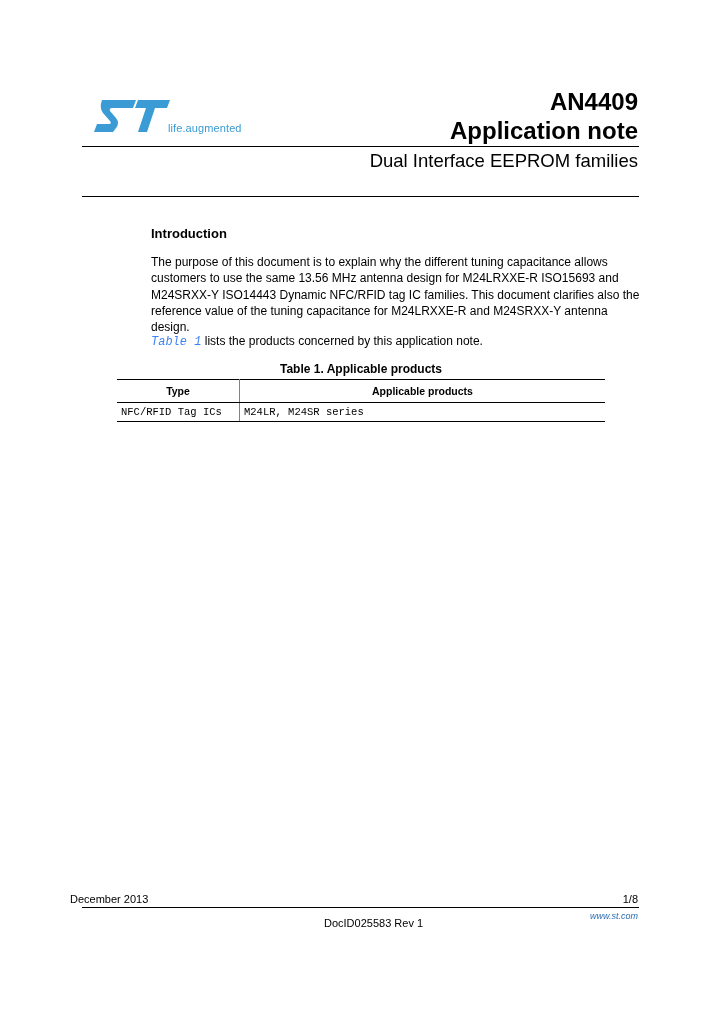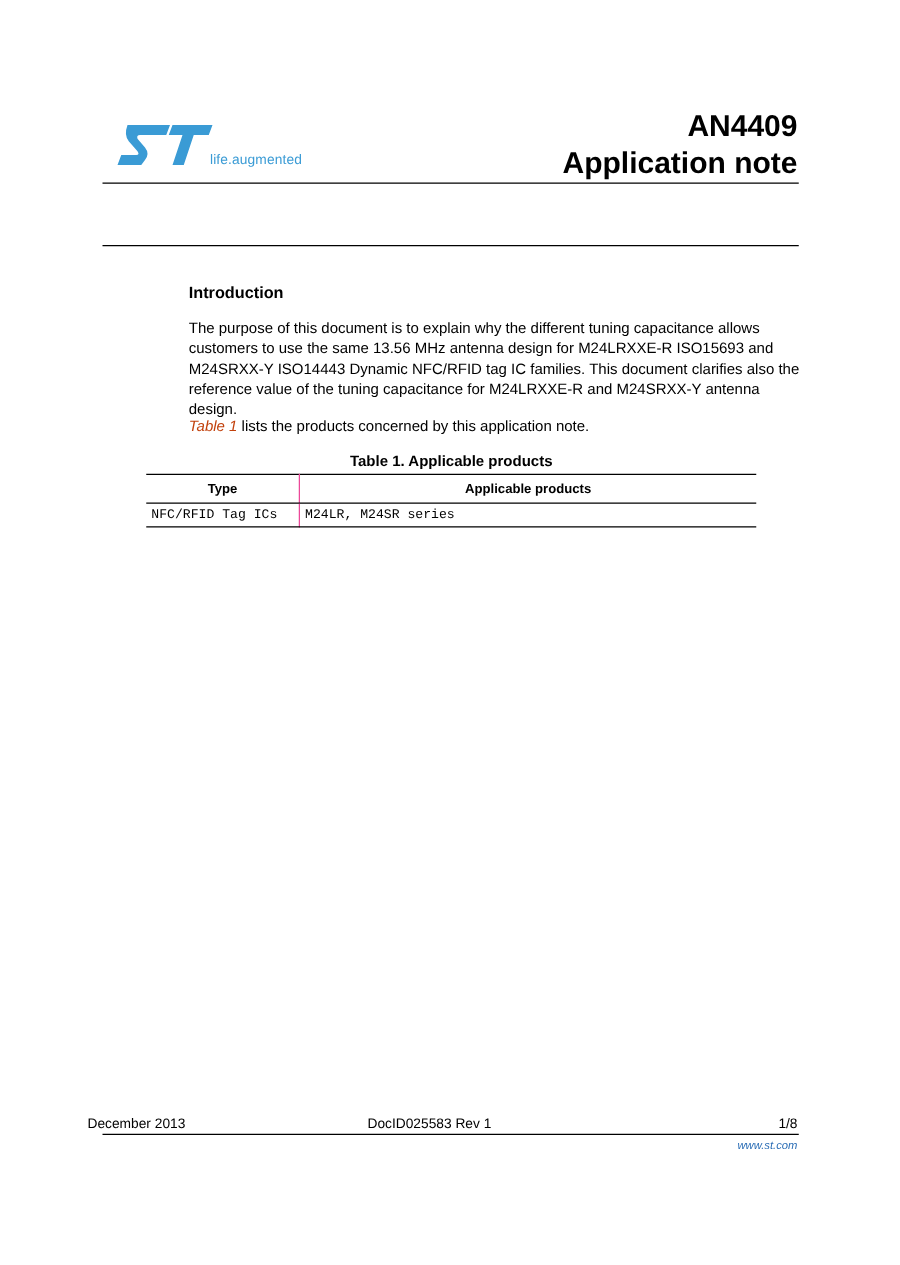--- a/index.html
+++ b/index.html
@@ -11,46 +11,47 @@
     .logo { left: 92px; top: 98px; width: 82px; height: 36px; }
     .tagline { left: 168px; top: 122px; font-size: 11px; color: #3a9bd5; letter-spacing: 0.1px; }
     .docnum { right: 82px; top: 88px; font-size: 24px; font-weight: bold; line-height: 28px; }
     .doctype { right: 82px; top: 117px; font-size: 24px; font-weight: bold; text-align: right; line-height: 28px; }
     .rule1 { left: 82px; width: 557px; top: 146px; height: 1px; background: #000; }
     .subtitle { right: 82px; top: 149px; width: 560px; text-align: right; font-size: 18.5px; line-height: 23px; }
     .rule2 { left: 82px; width: 557px; top: 196px; height: 1px; background: #000; }
     .h1 { left: 151px; top: 226px; font-size: 13px; font-weight: bold; }
     .para { left: 151px; top: 254px; width: 490px; font-size: 12px; line-height: 16.3px; }
     .para2 { left: 151px; top: 333px; width: 490px; font-size: 12px; line-height: 16px; }
-    .link { color: #c2410c; font-style: italic; }
+    .link { color: #3b82f6; font-style: italic; font-family: Liberation Mono, monospace; }
     .tcaption { left: 117px; width: 488px; top: 362px; text-align: center; font-size: 12px; font-weight: bold; }
     table.apt { position: absolute; left: 117px; top: 379px; width: 488px; border-collapse: collapse; font-size: 10.5px; }
     table.apt th { font-weight: bold; height: 22px; padding: 0; border-top: 1px solid #000; border-bottom: 1px solid #000; }
     table.apt td { height: 18px; padding: 0 0 0 4px; border-bottom: 1px solid #000; font-family: Liberation Mono, monospace; }
     table.apt .c1 { width: 118px; border-right: 1px solid #ec4899; }
     .footer { top: 893px; font-size: 11px; }
     .f-date { left: 70px; }
-    .f-doc { left: 294px; }
+    .f-doc { left: 324px; margin-top: 24px; }
     .f-page { right: 82px; }
     .f-rule { left: 82px; width: 557px; top: 907px; height: 1px; background: #000; }
     .f-web { right: 82px; top: 911px; font-size: 9px; font-style: italic; color: #2a6db5; }
   </style>
 </head>
 <body>
 
 <svg class="abs logo" viewBox="0 0 82 36">
   <path d="M10 2 H44 L41 10 H20 Q17 10 18 13 L24 20 Q28 25 24 30 L21 34 H2 L5 26 H17 Q20 26 18 23 L11 15 Q7 10 10 2 Z" fill="#3a9bd5"></path>
   <path d="M46 2 H78 L75 10 H63 L55 34 H46 L54 10 H43 Z" fill="#3a9bd5"></path>
 </svg>
 <div class="abs tagline">life.augmented</div>
 
 <div class="abs docnum">AN4409</div>
 <div class="abs doctype">Application note</div>
 <div class="abs rule1"></div>
 <div class="abs subtitle">
+  <div>Dual Interface EEPROM families</div>
 </div>
 <div class="abs rule2"></div>
 
 <div class="abs h1">Introduction</div>
 <div class="abs para">The purpose of this document is to explain why the different tuning capacitance allows customers to use the same 13.56 MHz antenna design for M24LRXXE-R ISO15693 and M24SRXX-Y ISO14443 Dynamic NFC/RFID tag IC families. This document clarifies also the reference value of the tuning capacitance for M24LRXXE-R and M24SRXX-Y antenna design.</div>
 <div class="abs para2"><span class="link">Table 1</span><span> lists the products concerned by this application note.</span></div>
 
 <div class="abs tcaption">Table 1. Applicable products</div>
 <table class="apt">
   <thead>

